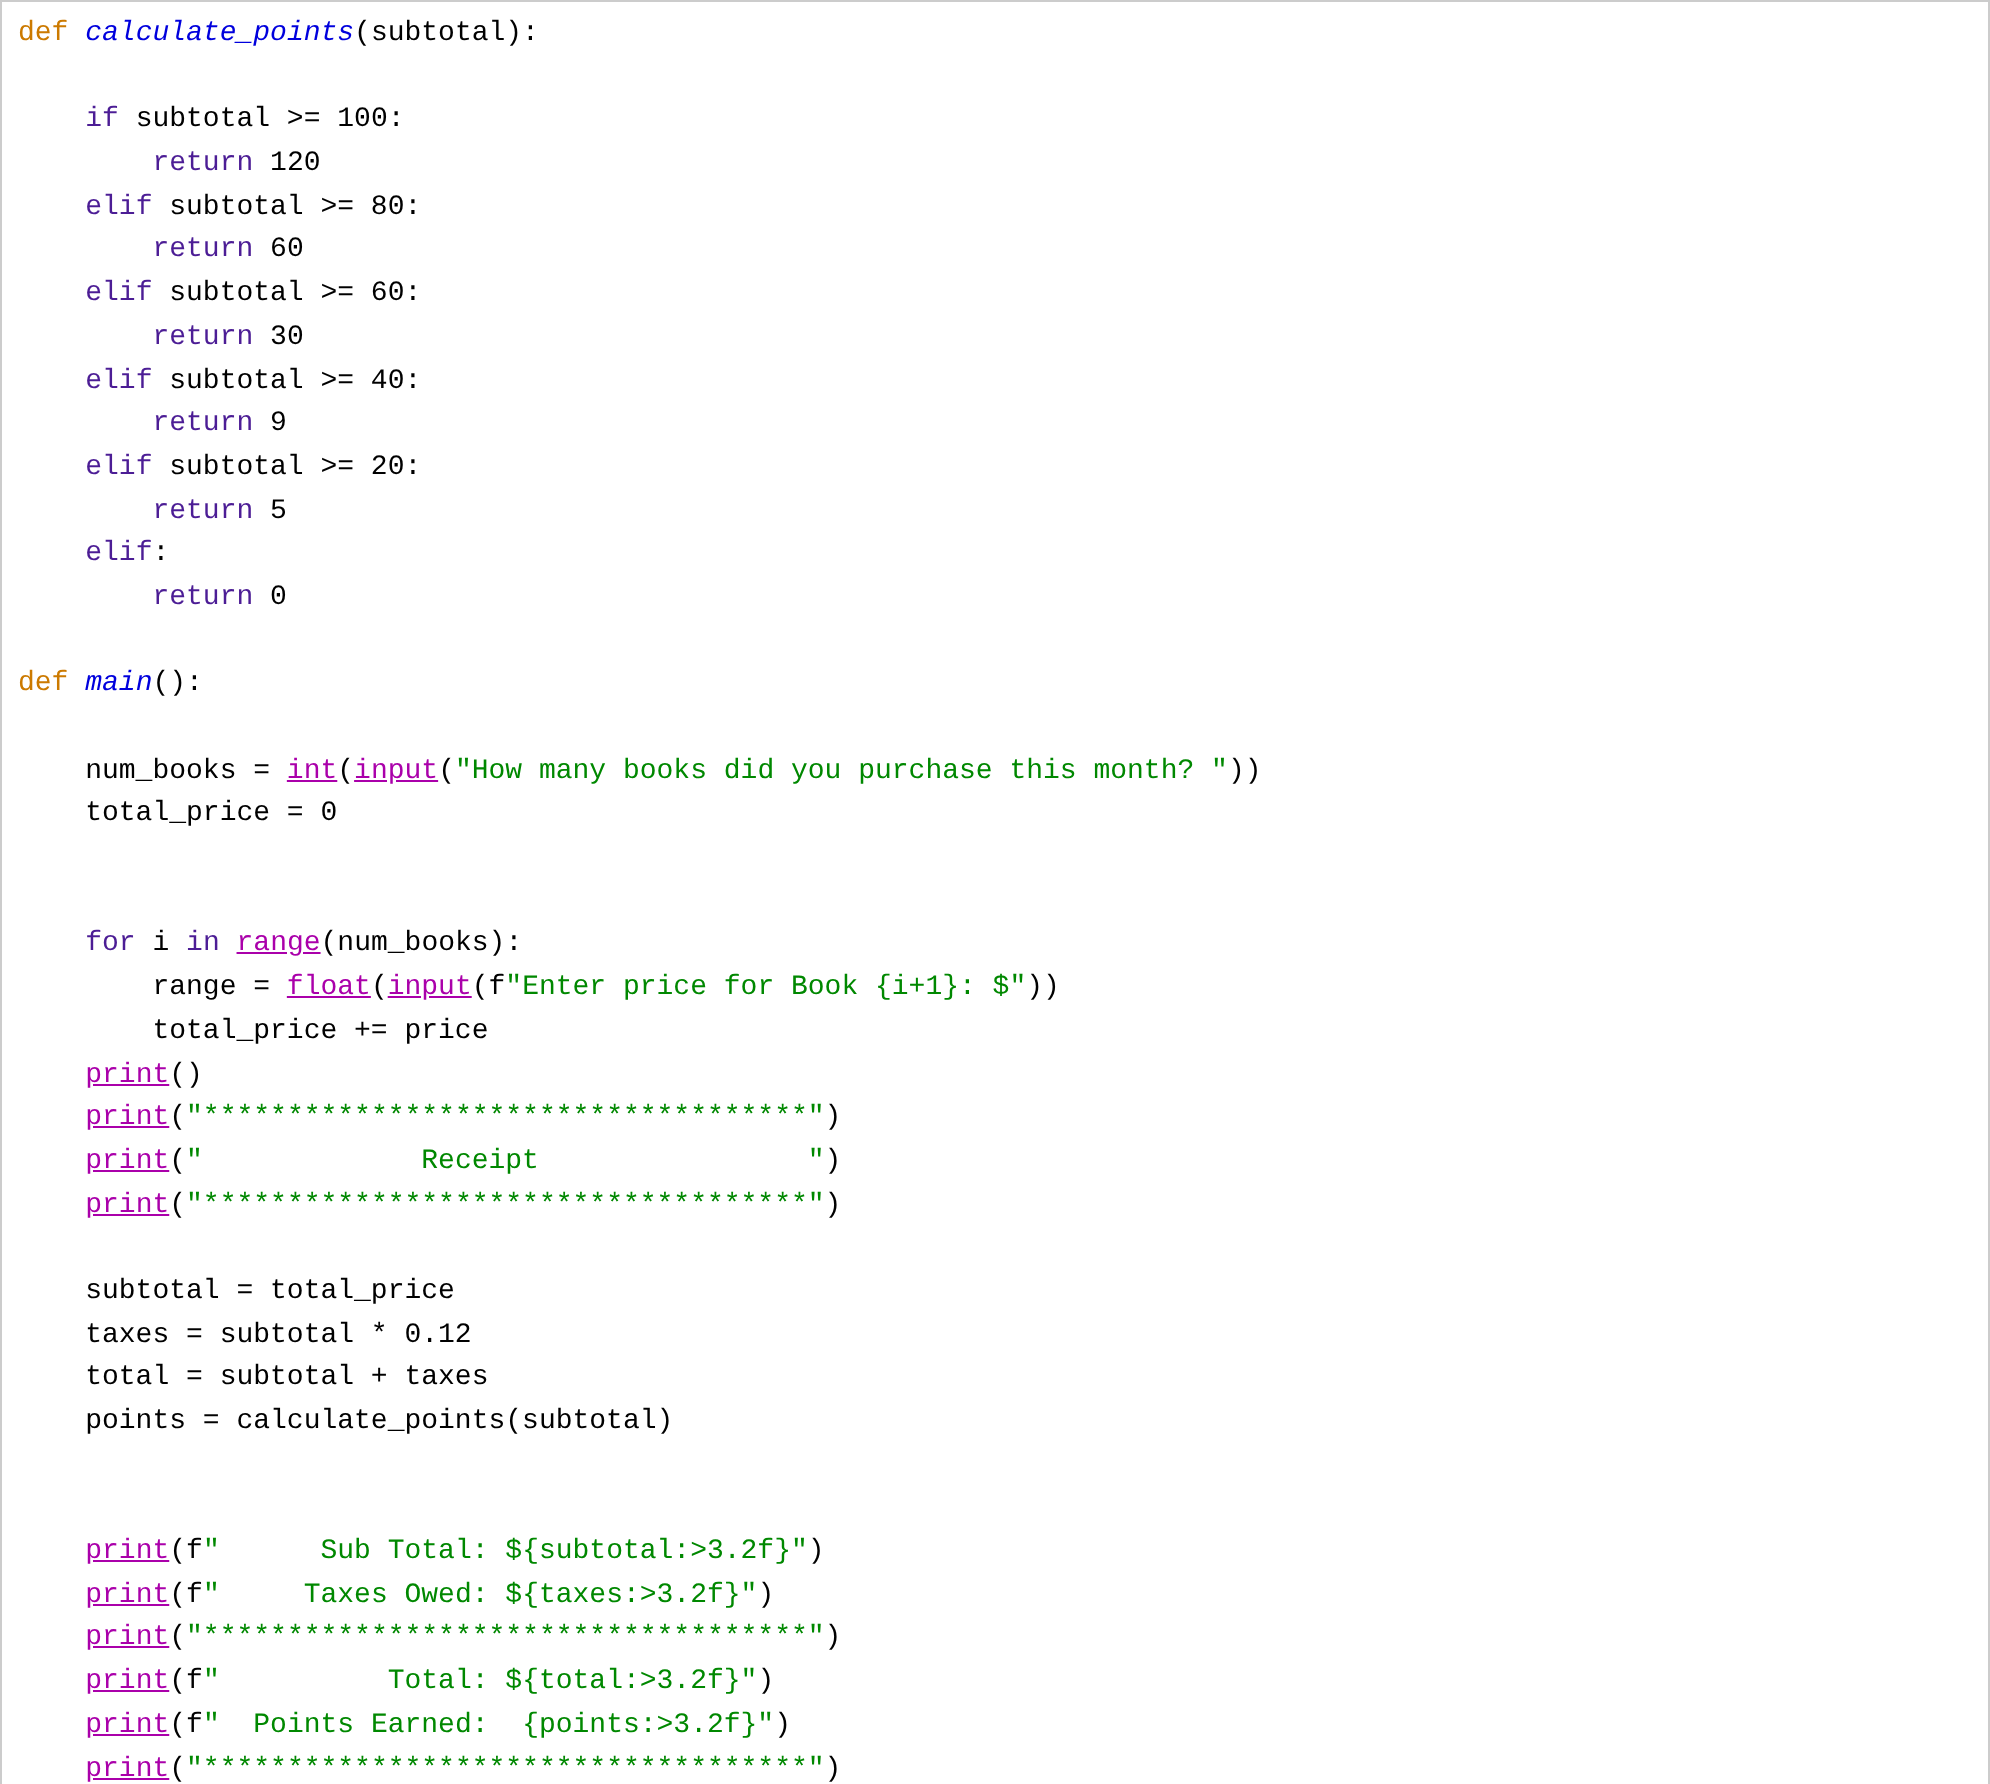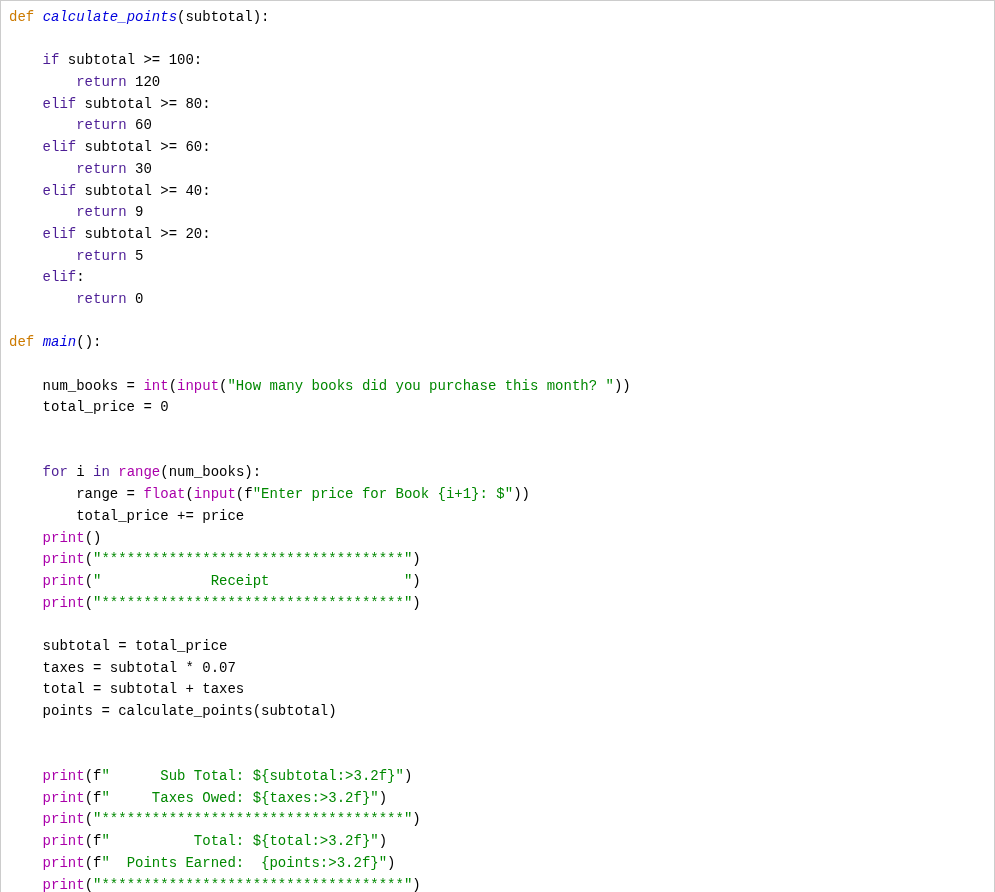--- a/index.html
+++ b/index.html
@@ -17,21 +17,21 @@
   .code-container {
     border: 1px solid #cccccc;
     padding: 6px 8px;
     width: 995px;
     min-height: 892px;
     white-space: pre;
   }
   .kw-def { color: #cc7a00; } 
   .kw-ctrl { color: #4c1d95; } 
   .fn-name { color: #0000dd; font-style: italic; } 
-  .builtin { color: #aa00aa; }
+  .builtin { color: #aa00aa; text-decoration: underline; }
   .str { color: #008800; }
 </style>
 </head>
 <body>
 
 <div class="code-container"><span><span class="kw-def">def</span><span> </span><span class="fn-name">calculate_points</span><span>(subtotal):</span></span>
 <span></span>
 <span>    <span class="kw-ctrl">if</span><span> subtotal &gt;= 100:</span></span>
 <span>        <span class="kw-ctrl">return</span><span> 120</span></span>
 <span>    <span class="kw-ctrl">elif</span><span> subtotal &gt;= 80:</span></span>
@@ -53,21 +53,21 @@
 <span></span>
 <span>    <span class="kw-ctrl">for</span><span> i </span><span class="kw-ctrl">in</span><span> </span><span class="builtin">range</span><span>(num_books):</span></span>
 <span><span>        range = </span><span class="builtin">float</span><span>(</span><span class="builtin">input</span><span>(f</span><span class="str">"Enter price for Book {i+1}: $"</span><span>))</span></span>
 <span>        total_price += price</span>
 <span>    <span class="builtin">print</span><span>()</span></span>
 <span>    <span class="builtin">print</span><span>(</span><span class="str">"************************************"</span><span>)</span></span>
 <span>    <span class="builtin">print</span><span>(</span><span class="str">"             Receipt                "</span><span>)</span></span>
 <span>    <span class="builtin">print</span><span>(</span><span class="str">"************************************"</span><span>)</span></span>
 <span></span>
 <span>    subtotal = total_price</span>
-<span>    taxes = subtotal * 0.07</span>
+<span>    taxes = subtotal * 0.12</span>
 <span>    total = subtotal + taxes</span>
 <span>    points = calculate_points(subtotal)</span>
 <span></span>
 <span></span>
 <span>    <span class="builtin">print</span><span>(f</span><span class="str">"      Sub Total: ${subtotal:&gt;3.2f}"</span><span>)</span></span>
 <span>    <span class="builtin">print</span><span>(f</span><span class="str">"     Taxes Owed: ${taxes:&gt;3.2f}"</span><span>)</span></span>
 <span>    <span class="builtin">print</span><span>(</span><span class="str">"************************************"</span><span>)</span></span>
 <span>    <span class="builtin">print</span><span>(f</span><span class="str">"          Total: ${total:&gt;3.2f}"</span><span>)</span></span>
 <span>    <span class="builtin">print</span><span>(f</span><span class="str">"  Points Earned:  {points:&gt;3.2f}"</span><span>)</span></span>
 <span>    <span class="builtin">print</span><span>(</span><span class="str">"************************************"</span><span>)</span></span>

